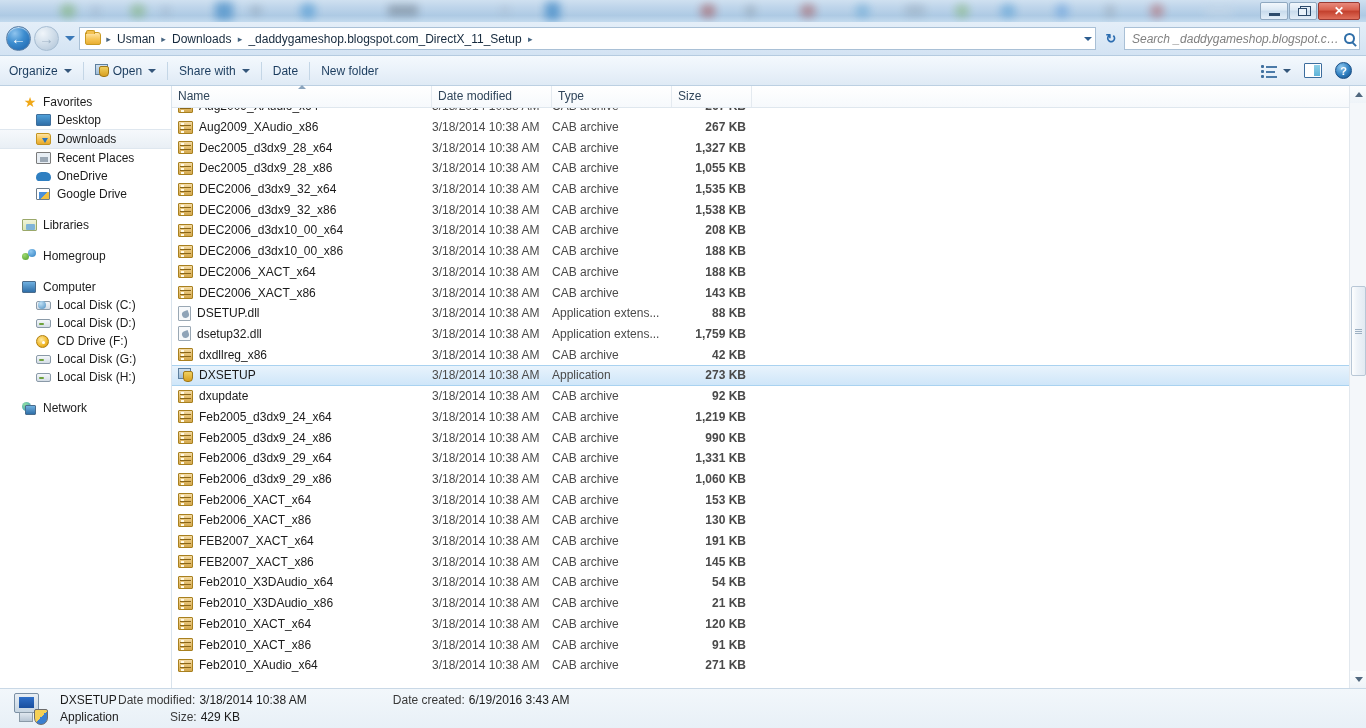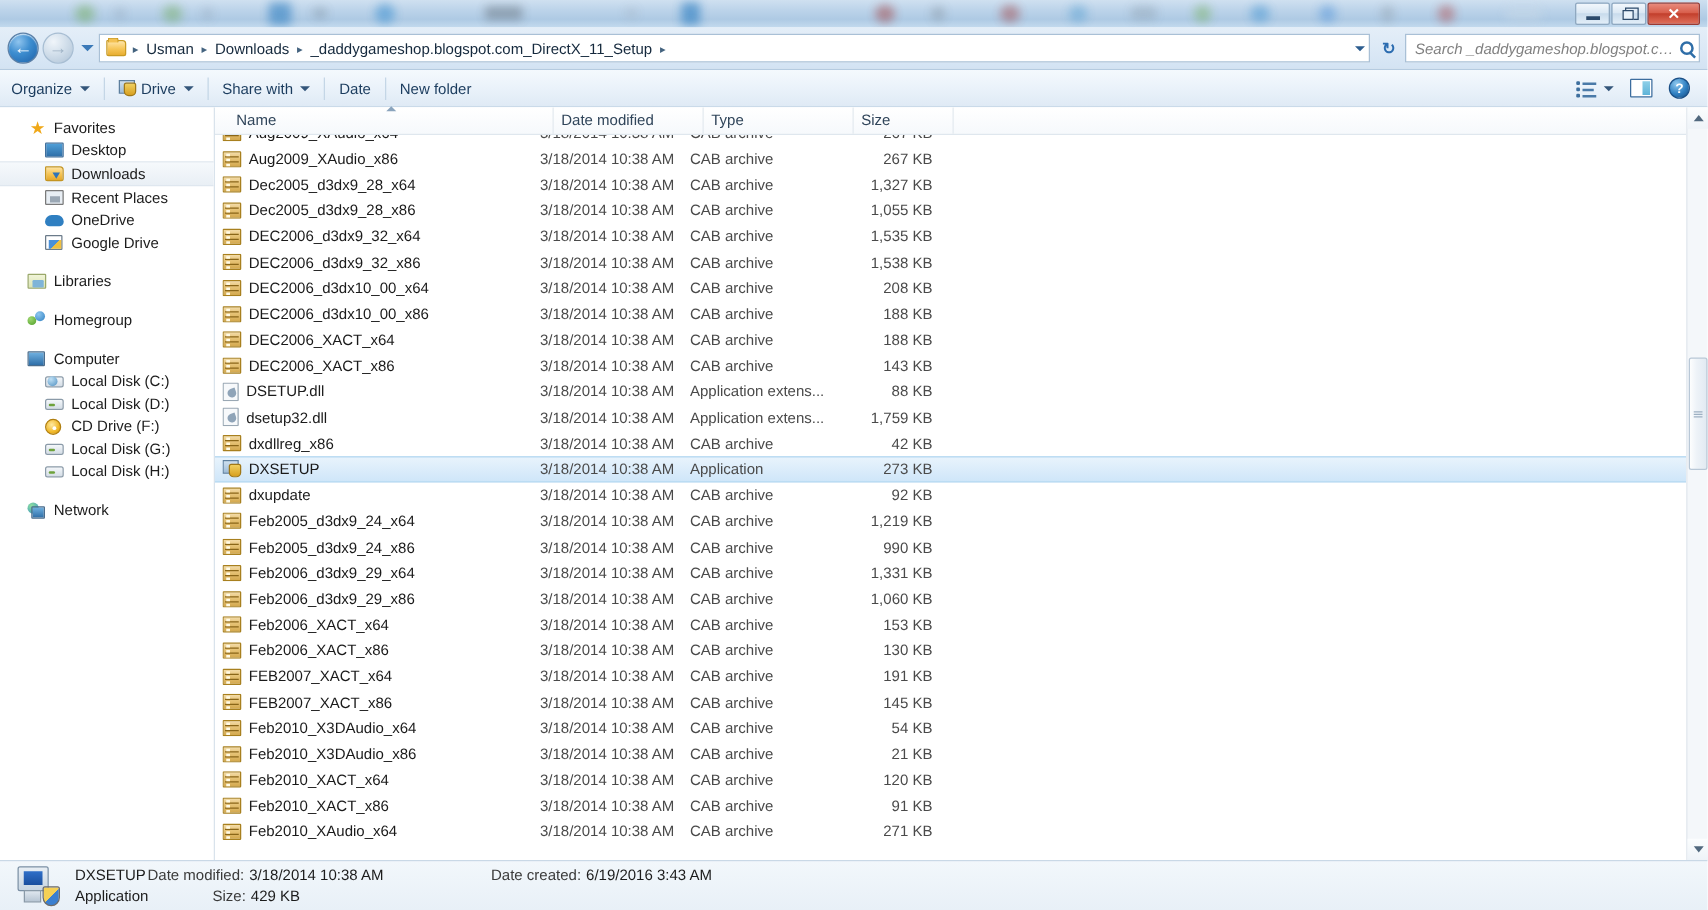--- a/index.html
+++ b/index.html
@@ -247,21 +247,21 @@
     background:linear-gradient(180deg,#6fb0e0,#2f6fa8);border-radius:1px;}
 
   
   .listarea { position:absolute; left:172px; top:0; right:0; bottom:0; background:#fff; }
   .colheader {
     position:absolute; left:0; top:0; right:17px; height:22px;
     background:linear-gradient(180deg,#ffffff 0%, #f6f9fc 100%);
     border-bottom:1px solid #dfe7ee; display:flex; font-size:12px; color:#30455a;
   }
   .col { padding:3px 6px 0 6px; border-right:1px solid #e4eaf0; position:relative; white-space:nowrap; }
-  .col.name { width:260px;margin-left:11px; }
+  .col.name { width:260px; }
   .col.date { width:120px; }
   .col.type { width:120px; }
   .col.size { width:80px; }
   .col.rest { flex:1; border-right:none; }
   .sortmark {
     position:absolute; left:50%; top:-1px; transform:translateX(-50%);
     width:0;height:0;border-left:4px solid transparent;border-right:4px solid transparent;
     border-bottom:4px solid #8aa4bd;
   }
   .rows {
@@ -273,21 +273,21 @@
     padding-left:6px; white-space:nowrap;
   }
   .row.sel {
     background:linear-gradient(180deg,#e8f3fc 0%, #cfe6f9 100%);
     border-top:1px solid #a9d2f0; border-bottom:1px solid #a9d2f0;
     height:21px;
   }
   .cell-name { width:254px; display:flex; align-items:center; gap:6px; overflow:hidden; }
   .cell-date { width:120px; color:#4a4a4a; }
   .cell-type { width:120px; color:#4a4a4a; overflow:hidden; text-overflow:ellipsis; }
-  .cell-size { width:74px; text-align:right; color:#4a4a4a; }
+  .cell-size { width:74px; text-align:right; color:#4a4a4a;font-weight:bold; }
 
   
   .ficon { width:16px; height:15px; flex:none; position:relative; }
   .ficon.cab {
     background:linear-gradient(180deg,#f3dba8 0%, #e7c478 40%, #d4a94f 100%);
     border:1px solid #a8801f; border-radius:1px; width:15px; height:13px;
   }
   .ficon.cab:before {
     content:""; position:absolute; left:1px; top:3px; right:1px; height:1px;
     background:#8a6618; box-shadow:0 4px 0 #8a6618;
@@ -445,21 +445,21 @@
 </div>
 
 <div class="toolbar">
   <div class="tbitem">
     <span>Organize</span>
     <span class="caret"></span>
   </div>
   <div class="tb-sep"></div>
   <div class="tbitem">
     <span class="ficon app" style="width:14px;height:13px"></span>
-    <span>Drive</span>
+    <span>Open</span>
     <span class="caret"></span>
   </div>
   <div class="tb-sep"></div>
   <div class="tbitem">
     <span>Share with</span>
     <span class="caret"></span>
   </div>
   <div class="tb-sep"></div>
   <div class="tbitem">
     <span>Date</span>

